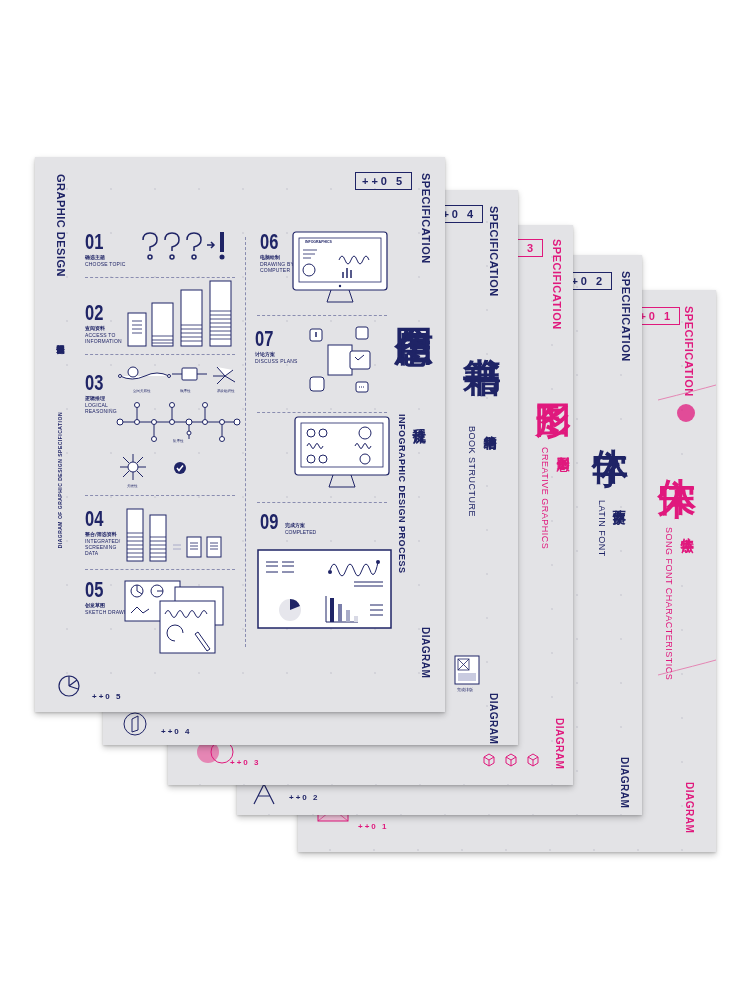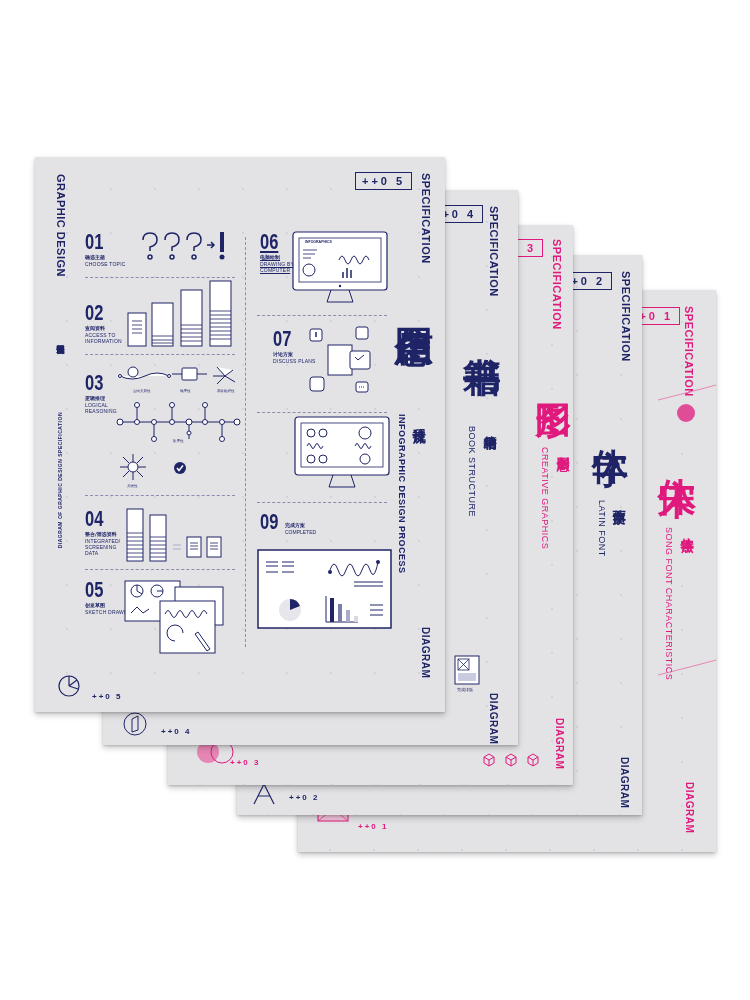--- a/index.html
+++ b/index.html
@@ -248,39 +248,39 @@
     </g>
   </svg>
   <svg style="left:22px;top:517px" width="24" height="24">
     <circle cx="12" cy="12" r="10" fill="none" stroke="#1f2466" stroke-width="1.2"></circle>
     <path d="M12 12 L12 2 M12 12 L21 15 M12 12 L20 6" stroke="#1f2466" stroke-width="1.2"></path>
   </svg>
   <div class="foot navy" style="left:57px;top:535px;">++0 5</div>
 
   <div class="vdash" style="left:210px;top:80px;height:410px;"></div>
 
-  <div class="step" style="left:225px;top:75px;text-decoration:underline;">
+  <div class="step" style="left:225px;top:75px;">
     <span class="num">06</span>
     <span class="cn">电脑绘制</span>
     <span class="en" style="width:42px;">DRAWING BY COMPUTER</span>
   </div>
   <svg style="left:258px;top:75px" width="95" height="75">
     <rect x="0" y="0" width="94" height="58" rx="3" fill="#fff" stroke="#1f2466" stroke-width="1.2"></rect>
     <rect x="6" y="6" width="82" height="44" fill="#fff" stroke="#1f2466" stroke-width="0.8"></rect>
     <path d="M38 58 L34 70 L60 70 L56 58" fill="none" stroke="#1f2466"></path>
     <circle cx="47" cy="54" r="1.2" fill="#1f2466"></circle>
     <circle cx="16" cy="38" r="6" fill="none" stroke="#1f2466"></circle>
     <path d="M46 28 Q49 20 52 28 Q55 36 58 28 Q61 20 64 28 Q67 36 70 28 Q73 20 76 28" fill="none" stroke="#1f2466"></path>
     <path d="M50 40 V46 M54 36 V46 M58 38 V46" stroke="#1f2466" stroke-width="1.5"></path>
     <path d="M10 18 H24 M10 22 H22 M10 26 H18" stroke="#1f2466" stroke-width="0.8"></path>
   </svg>
   <div style="position:absolute;left:270px;top:83px;font-size:3.5px;color:#1f2466;font-weight:bold;">INFOGRAPHICS</div>
   <div class="dash" style="left:222px;top:158px;width:130px;"></div>
 
-  <div class="step" style="left:238px;top:172px;">
+  <div class="step" style="left:220px;top:172px;">
     <span class="num">07</span>
     <span class="cn">讨论方案</span>
     <span class="en">DISCUSS PLANS</span>
   </div>
   <svg style="left:275px;top:170px" width="80" height="75">
     <g fill="#fff" stroke="#1f2466" stroke-width="1">
       <rect x="0" y="2" width="12" height="12" rx="2"></rect>
       <rect x="46" y="0" width="12" height="12" rx="2"></rect>
       <rect x="18" y="18" width="24" height="30"></rect>
       <rect x="40" y="24" width="20" height="18" rx="2"></rect>

